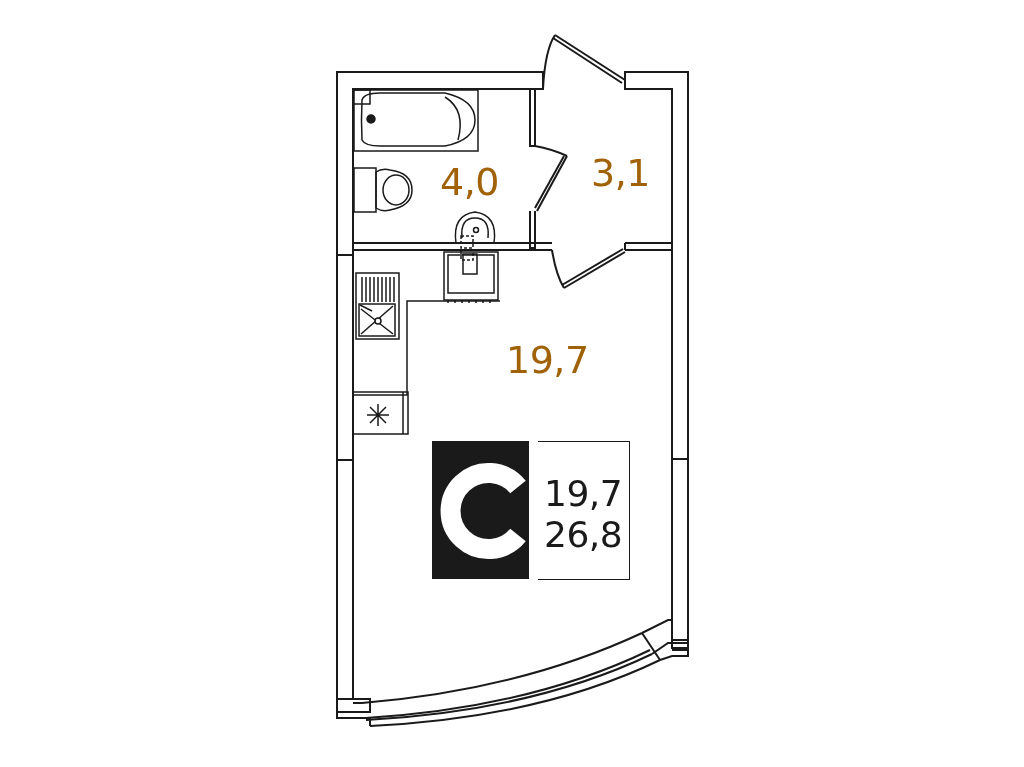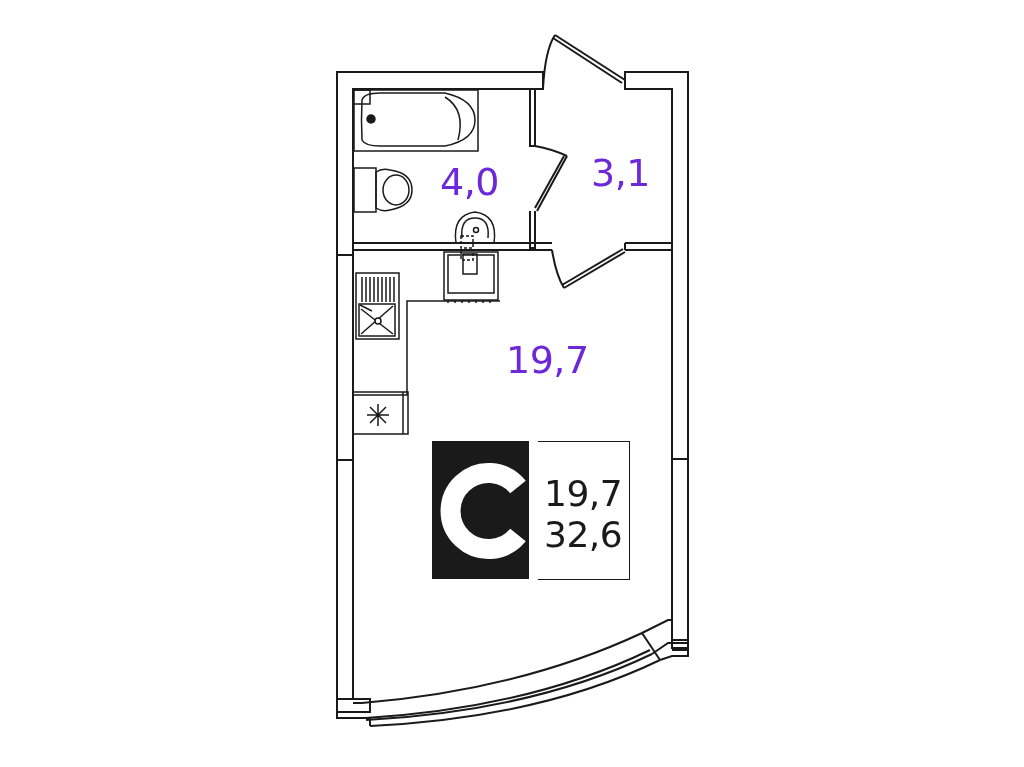--- a/index.html
+++ b/index.html
@@ -1,18 +1,18 @@
 <!DOCTYPE html>
 <html><head>
 <meta charset="utf-8">
 <style>
   html, body { margin: 0; padding: 0; background: #ffffff; }
   body { width: 1024px; height: 767px; position: relative; overflow: hidden; font-family: "Liberation Sans", "DejaVu Sans", sans-serif; }
   #plan { position: absolute; left: 0; top: 0; width: 1024px; height: 767px; }
-  .room-label { position: absolute; font-family: "DejaVu Sans", "Liberation Sans", sans-serif; color: #6d28d9; font-size: 38px; letter-spacing: -0.5px; line-height: 1; }
+  .room-label { position: absolute; font-family: "DejaVu Sans", "Liberation Sans", sans-serif; color: #a16207; font-size: 38px; letter-spacing: -0.5px; line-height: 1; }
   .badge { position: absolute; left: 432px; top: 441px; width: 198px; height: 138px; }
   .badge-mark { position: absolute; left: 0; top: 0; width: 97px; height: 138px; background: #1a1a1a; }
   .badge-box { position: absolute; left: 106px; top: 0; width: 91px; height: 137px; border-top: 1.5px solid #1a1a1a; border-right: 1.5px solid #1a1a1a; border-bottom: 1.5px solid #1a1a1a; }
   .badge-val { position: absolute; left: 112px; font-family: "DejaVu Sans", "Liberation Sans", sans-serif; font-size: 36px; color: #1a1a1a; line-height: 1; letter-spacing: -0.5px; }
 </style>
 </head>
 <body>
 
 <div id="plan">
 <svg width="1024" height="767" viewBox="0 0 1024 767" xmlns="http://www.w3.org/2000/svg">
@@ -128,15 +128,15 @@
 <div class="room-label" style="left:506px; top:341px;">19,7</div>
 
 <div class="badge">
   <div class="badge-mark">
     <svg width="97" height="138" viewBox="0 0 97 138">
       <path d="M86 46 A38 38 0 1 0 86 94" fill="none" stroke="#ffffff" stroke-width="20"></path>
     </svg>
   </div>
   <div class="badge-box"></div>
   <div class="badge-val" style="top:35px;">19,7</div>
-  <div class="badge-val" style="top:76px;">32,6</div>
+  <div class="badge-val" style="top:76px;">26,8</div>
 </div>
 </div>
 
 </body></html>

